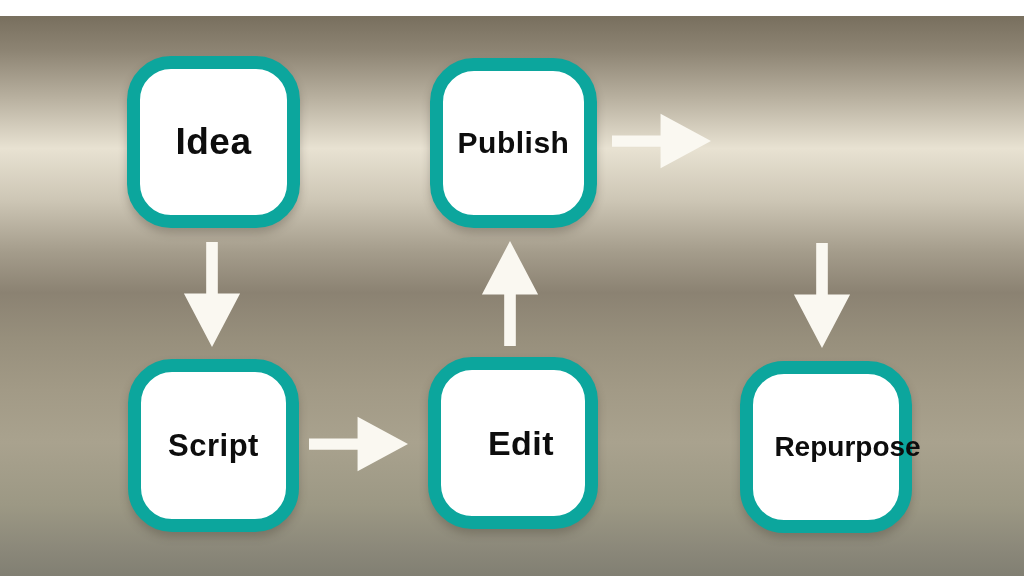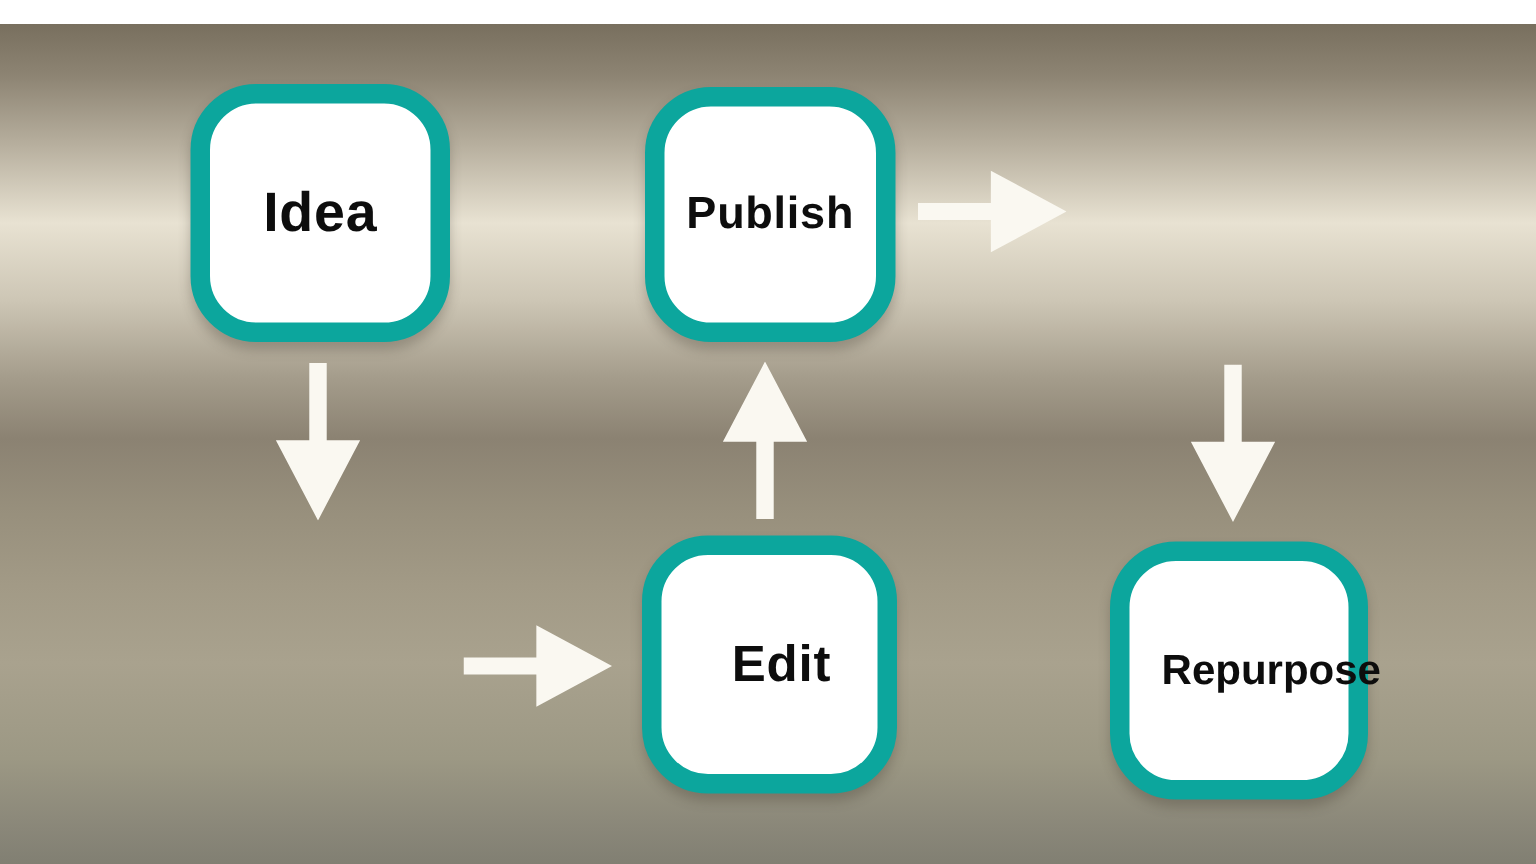--- a/index.html
+++ b/index.html
@@ -69,20 +69,23 @@
 
   <div class="node" id="node-idea">
     <span class="label">Idea</span>
   </div>
 
   <div class="node" id="node-design">
     <span class="label">Publish</span>
   </div>
 
 
+  <div class="node" id="node-script">
+    <span class="label">Script</span>
+  </div>
 
   <div class="node" id="node-edit">
     <span class="label">Edit</span>
   </div>
 
   <div class="node" id="node-repurpose">
     <span class="label">Repurpose</span>
   </div>
 
   <div class="arrow" id="edge-idea-script">

